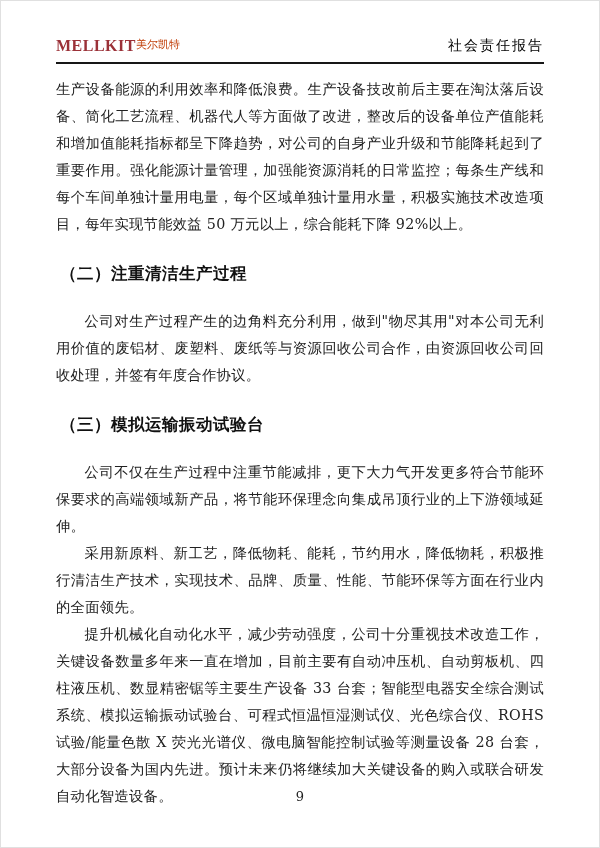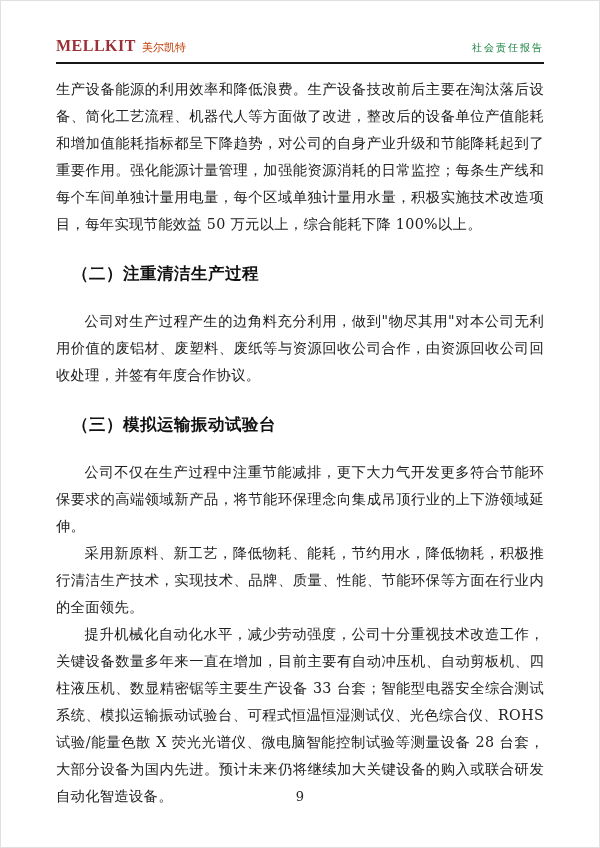--- a/index.html
+++ b/index.html
@@ -22,60 +22,59 @@
   .doc-header {
     display: flex;
     justify-content: space-between;
     align-items: flex-end;
     margin: 36px 55px 0 55px;
     padding-bottom: 7px;
     border-bottom: 2px solid #161616;
   }
   .logo {
     display: flex;
-    align-items: flex-end;
-    gap: 6px;
+    align-items: flex-start;
     white-space: nowrap;
   }
   .logo-en {
     font-family: "Liberation Serif", serif;
     font-size: 16px;
     font-weight: bold;
     letter-spacing: 0.5px;
     color: #9b3138;
   }
   .logo-cn {
     font-size: 11px;
     color: #c2410c;
   }
   .doc-title {
-    font-size: 10px;
+    font-size: 14px;
     letter-spacing: 2px;
-    color: #15803d;
+    color: #000000;
     white-space: nowrap;
   }
   .content {
     margin: 12px 55px 0 55px;
   }
   .para {
     font-size: 14.3px;
     line-height: 27px;
     text-align: justify;
     margin: 0;
     letter-spacing: 0.3px;
   }
   .para.indent {
     text-indent: 2em;
   }
   .section-heading {
     font-family: "Liberation Sans", "DejaVu Sans", sans-serif;
     font-weight: bold;
     font-size: 16.5px;
     color: #111111;
-    margin: 25px 0 23px 16px;
+    margin: 25px 0 23px 4px;
     letter-spacing: 0.5px;
   }
   .footer {
     position: absolute;
     bottom: 42px;
     left: 0;
     width: 100%;
     text-align: center;
   }
   .page-number {
@@ -90,21 +89,21 @@
 
   <div class="doc-header">
     <div class="logo">
       <span class="logo-en">MELLKIT</span>
       <span class="logo-cn">美尔凯特</span>
     </div>
     <div class="doc-title">社会责任报告</div>
   </div>
 
   <div class="content">
-    <p class="para">生产设备能源的利用效率和降低浪费。生产设备技改前后主要在淘汰落后设备、简化工艺流程、机器代人等方面做了改进，整改后的设备单位产值能耗和增加值能耗指标都呈下降趋势，对公司的自身产业升级和节能降耗起到了重要作用。强化能源计量管理，加强能资源消耗的日常监控；每条生产线和每个车间单独计量用电量，每个区域单独计量用水量，积极实施技术改造项目，每年实现节能效益 50 万元以上，综合能耗下降 100%以上。</p>
+    <p class="para">生产设备能源的利用效率和降低浪费。生产设备技改前后主要在淘汰落后设备、简化工艺流程、机器代人等方面做了改进，整改后的设备单位产值能耗和增加值能耗指标都呈下降趋势，对公司的自身产业升级和节能降耗起到了重要作用。强化能源计量管理，加强能资源消耗的日常监控；每条生产线和每个车间单独计量用电量，每个区域单独计量用水量，积极实施技术改造项目，每年实现节能效益 50 万元以上，综合能耗下降 92%以上。</p>
 
     <h2 class="section-heading">（二）注重清洁生产过程</h2>
 
     <p class="para indent">公司对生产过程产生的边角料充分利用，做到"物尽其用"对本公司无利用价值的废铝材、废塑料、废纸等与资源回收公司合作，由资源回收公司回收处理，并签有年度合作协议。</p>
 
     <h2 class="section-heading">（三）模拟运输振动试验台</h2>
 
     <p class="para indent">公司不仅在生产过程中注重节能减排，更下大力气开发更多符合节能环保要求的高端领域新产品，将节能环保理念向集成吊顶行业的上下游领域延伸。</p>
 
 

